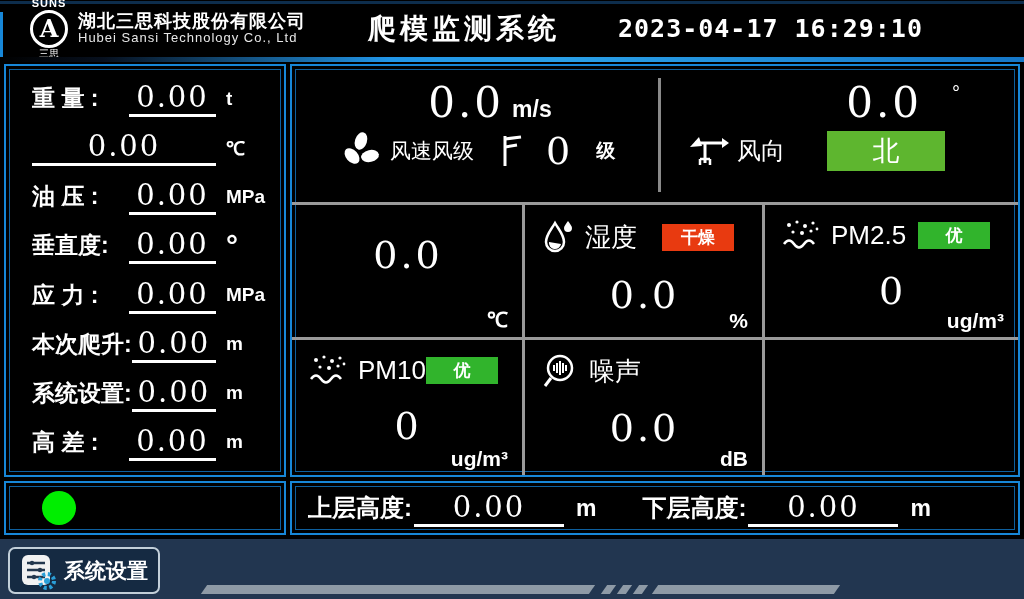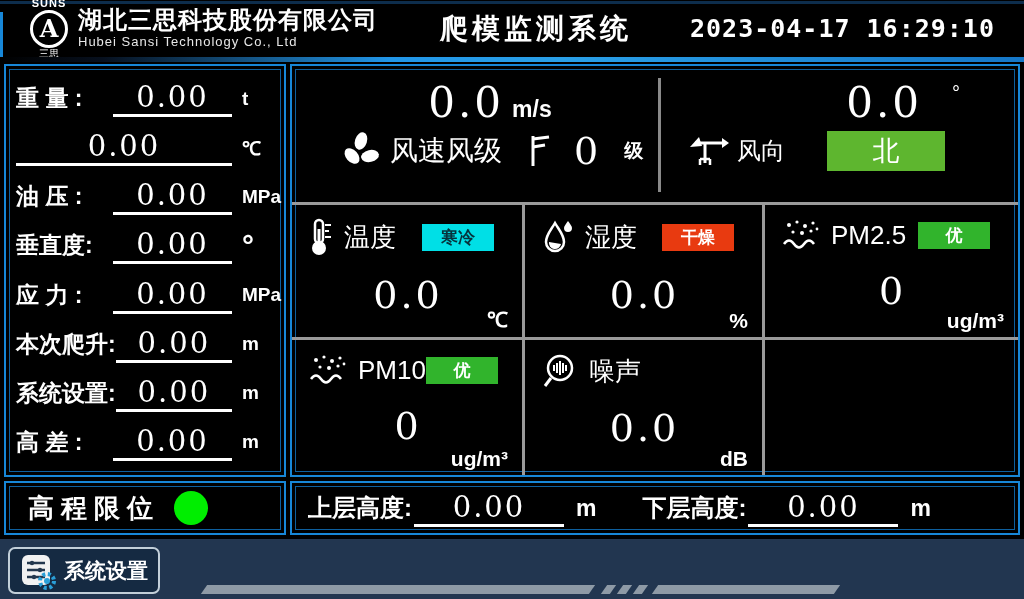--- a/index.html
+++ b/index.html
@@ -14,51 +14,51 @@
   .header { position:absolute; top:0; left:0; right:0; height:57px; display:flex; align-items:center; }
   .logo { margin-left:30px; text-align:center; line-height:1; }
   .logo-suns { font-size:11px; font-weight:bold; letter-spacing:1px; }
   .logo-circle {
     width:38px; height:38px; border:3px solid #fff; border-radius:50%;
     display:flex; align-items:center; justify-content:center; margin:1px auto;
     font-family:"DejaVu Serif", serif; font-size:24px; font-weight:bold;
   }
   .logo-sansi { font-size:10px; }
   .company { margin-left:10px; line-height:1.15; }
-  .company-cn { font-size:24px; font-weight:bold; letter-spacing:1px;font-family:Liberation Serif, serif; }
+  .company-cn { font-size:18px; font-weight:bold; letter-spacing:1px;font-family:Liberation Serif, serif; }
   .company-en { font-size:13px; color:#e8e8e8; letter-spacing:1px; }
   .sys-title { margin-left:62px; font-size:28px; font-weight:bold; letter-spacing:4px; }
   .datetime { margin-left:58px; font-size:25px; font-weight:bold; font-family:"DejaVu Sans Mono", monospace; letter-spacing:1px; }
   .header-line { position:absolute; top:57px; left:0; right:0; height:5px;
     background:linear-gradient(90deg,#000 0%,#07101e 10%,#2196e8 38%,#2aa0e8 55%,#1577c8 100%); }
 
   
   .panel {
     position:absolute; border:2px solid #1787d8; background:#000;
     box-shadow: inset 0 0 0 3px #000, inset 0 0 0 4px #0d5f9e;
   }
 
   
-  .left-panel { left:4px; top:64px; width:282px; height:413px; display:flex; flex-direction:column; padding:8px 10px; }
+  .left-panel { left:4px; top:64px; width:282px; height:413px; display:flex; flex-direction:column; padding:8px 26px; }
   .lrow { flex:1; display:flex; align-items:center; }
   .lrow-label { min-width:97px; font-size:23px; font-weight:bold; white-space:nowrap; }
   .lrow-line { flex:1; margin:0 6px 0 0; border-bottom:3px solid #fff; text-align:center; }
   .lrow-value { font-family:"DejaVu Serif", serif; font-size:29px; letter-spacing:2px; }
   .lrow-unit { width:36px; text-align:left; font-size:19px; font-weight:bold; padding-left:4px; }
   .lrow:nth-child(4) .lrow-unit { font-size:30px; line-height:14px; }
 
   
   .right-panel { left:290px; top:64px; width:730px; height:413px; }
   .wind-row { position:relative; height:136px; display:flex; }
   .wind-speed { width:366px; padding-top:12px; }
   .ws-line1 { text-align:center; padding-left:30px; }
   .big-num { font-family:"DejaVu Serif", serif; font-size:42px; letter-spacing:3px; }
   .unit-strong { font-size:23px; font-weight:bold; margin-left:8px; }
   .ws-line2 { display:flex; align-items:center; margin-top:2px; padding-left:48px; }
-  .ws-label { font-size:28px; margin-left:8px; }
+  .ws-label { font-size:21px; margin-left:8px; }
   .flag-icon { margin-left:26px; }
   .grade-num { font-family:"DejaVu Serif", serif; font-size:38px; margin-left:22px; }
   .grade-unit { font-size:19px; font-weight:bold; margin-left:26px; }
   .wind-divider { width:3px; background:#8a8a8a; margin:12px 0 10px 0; }
   .wind-dir { flex:1; padding-top:12px; }
   .wd-line1 { display:flex; justify-content:flex-end; padding-right:58px; }
   .deg-unit { font-size:20px; margin-left:30px; margin-top:4px; }
   .wd-line2 { display:flex; align-items:center; margin-top:4px; padding-left:28px; }
   .wd-label { font-size:24px; margin-left:8px; }
   .dir-box { margin-left:42px; width:118px; height:40px; background:#5eb62f;
@@ -223,36 +223,20 @@
           </span>
           <span class="wd-label">风向</span>
           <span class="dir-box">北</span>
         </div>
       </div>
     </div>
 
     <div class="sensor-grid">
 
       <div class="cell br bb">
-        <div class="cell-head">
-          <span>
-            <svg width="26" height="40" viewBox="0 0 26 40">
-              <rect x="7" y="3" width="8" height="23" rx="4" fill="none" stroke="#fff" stroke-width="2.5"></rect>
-              <circle cx="11" cy="31" r="7" fill="#fff"></circle>
-              <rect x="9.5" y="12" width="3" height="15" fill="#fff"></rect>
-              <g stroke="#fff" stroke-width="2">
-                  <line x1="17" y1="8" x2="23" y2="8"></line>
-                  <line x1="17" y1="14" x2="21" y2="14"></line>
-                  <line x1="17" y1="20" x2="23" y2="20"></line>
-                </g>
-            </svg>
-          </span>
-          <span class="cell-name">温度</span>
-          <span class="badge badge-cyan">寒冷</span>
-        </div>
         <div class="cell-value">0.0</div>
         <div class="cell-unit">℃</div>
       </div>
 
       <div class="cell br bb">
         <div class="cell-head">
           <span>
             <svg width="34" height="40" viewBox="0 0 34 40">
               <path d="M14,6 C10,13 5,18 5,25 a9,9 0 0 0 18,0 C23,18 18,13 14,6 Z" fill="none" stroke="#fff" stroke-width="2.5"></path>
               <path d="M8,25 a6,6 0 0 0 12,2 Z" fill="#fff"></path>
@@ -333,21 +317,20 @@
         </div>
         <div class="cell-value">0.0</div>
         <div class="cell-unit">dB</div>
       </div>
 
       <div class="cell"></div>
     </div>
   </div>
 
   <div class="panel limit-box">
-    <span class="limit-label">高程限位</span>
     <span class="limit-light"></span>
   </div>
 
   <div class="panel heights-box">
     <div class="grp">
       <span class="h-label">上层高度:</span>
       <span class="h-line"><span class="h-value">0.00</span></span>
       <span class="h-unit">m</span>
     </div>
     <div class="grp h-group2">

